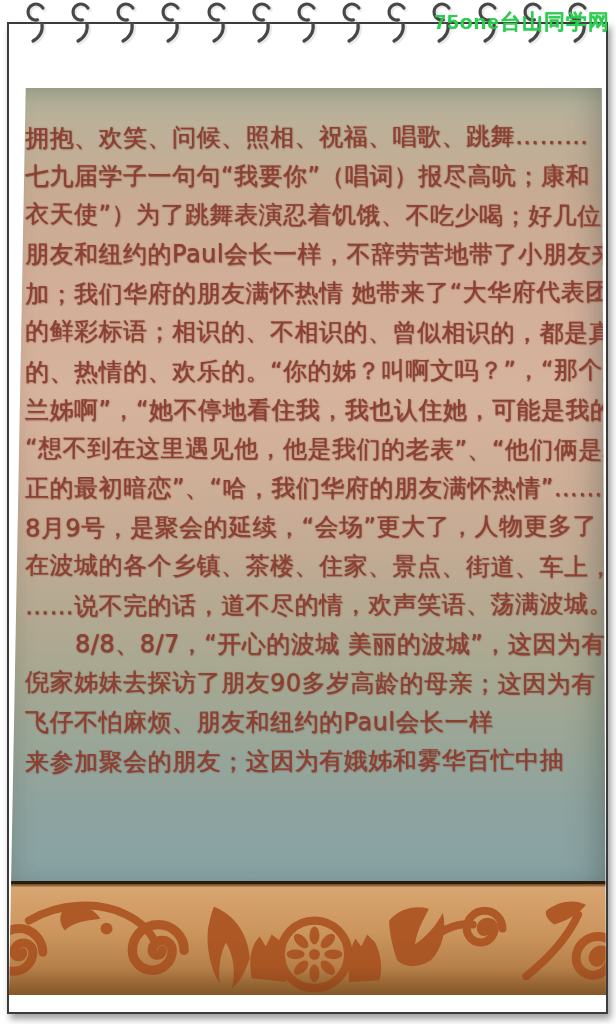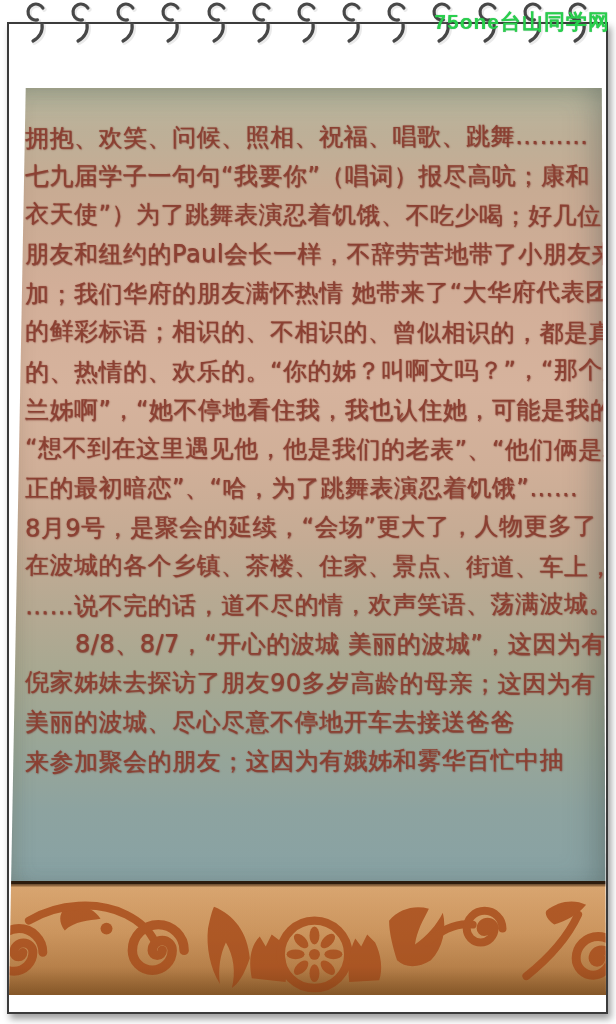--- a/index.html
+++ b/index.html
@@ -182,27 +182,27 @@
       <div class="text-block">
         <div class="hw-line">拥抱、欢笑、问候、照相、祝福、唱歌、跳舞………</div>
         <div class="hw-line">七九届学子一句句“我要你”（唱词）报尽高吭；康和（“白</div>
         <div class="hw-line">衣天使”）为了跳舞表演忍着饥饿、不吃少喝；好几位</div>
         <div class="hw-line">朋友和纽约的Paul会长一样，不辞劳苦地带了小朋友来参</div>
         <div class="hw-line">加；我们华府的朋友满怀热情 她带来了“大华府代表团”</div>
         <div class="hw-line">的鲜彩标语；相识的、不相识的、曾似相识的，都是真诚</div>
         <div class="hw-line">的、热情的、欢乐的。“你的姊？叫啊文吗？”，“那个好象海</div>
         <div class="hw-line">兰姊啊”，“她不停地看住我，我也认住她，可能是我的工友”、</div>
         <div class="hw-line">“想不到在这里遇见他，他是我们的老表”、“他们俩是真</div>
-        <div class="hw-line">正的最初暗恋”、“哈，为了跳舞表演忍着饥饿”……</div>
+        <div class="hw-line">正的最初暗恋”、“哈，我们华府的朋友满怀热情”……</div>
         <div class="hw-line">8月9号，是聚会的延续，“会场”更大了，人物更多了，分别</div>
         <div class="hw-line">在波城的各个乡镇、茶楼、住家、景点、街道、车上，</div>
         <div class="hw-line">……说不完的话，道不尽的情，欢声笑语、荡满波城。</div>
         <div class="hw-line indent">8/8、8/7，“开心的波城 美丽的波城”，这因为有</div>
         <div class="hw-line">倪家姊妹去探访了朋友90多岁高龄的母亲；这因为有</div>
-        <div class="hw-line">美丽的波城、尽心尽意不停地开车去接送爸爸</div>
+        <div class="hw-line">飞仔不怕麻烦、朋友和纽约的Paul会长一样</div>
         <div class="hw-line">来参加聚会的朋友；这因为有娥姊和雾华百忙中抽</div>
       </div>
     </div>
 
     <div class="strip">
       <svg viewBox="0 0 600 115" preserveAspectRatio="none">
         <defs>
           <linearGradient id="stripGrad" x1="0" y1="0" x2="0" y2="1">
             <stop offset="0%" stop-color="#dca76f"></stop>
             <stop offset="45%" stop-color="#d2995e"></stop>

